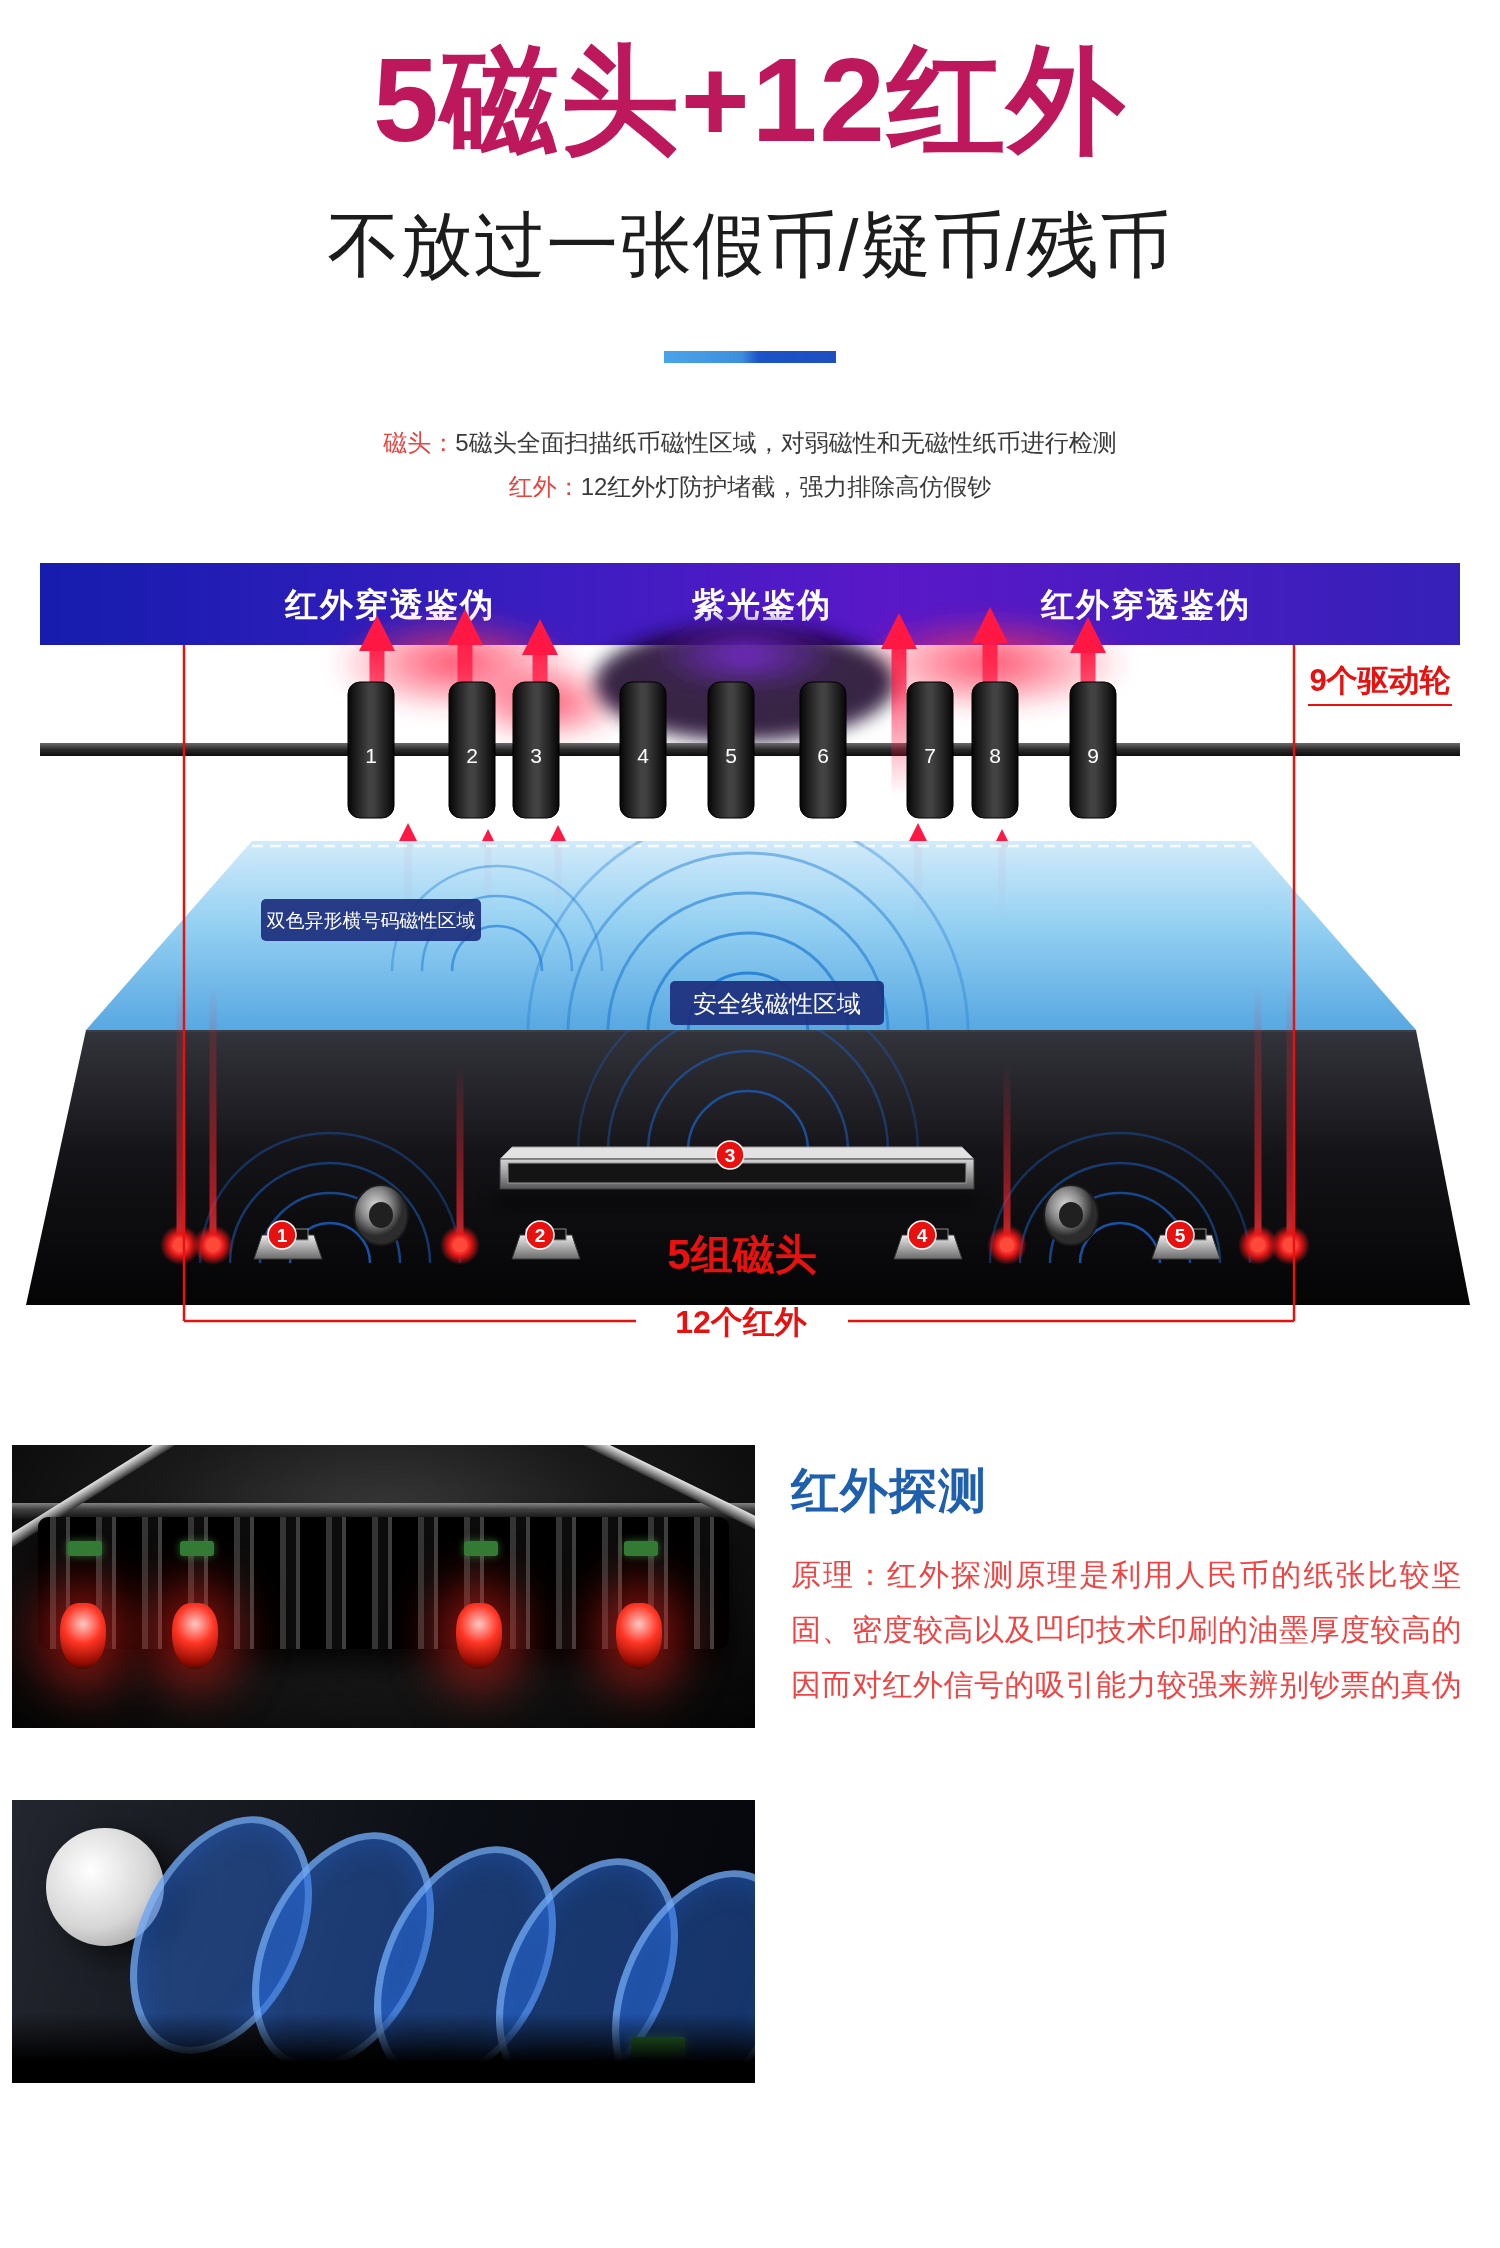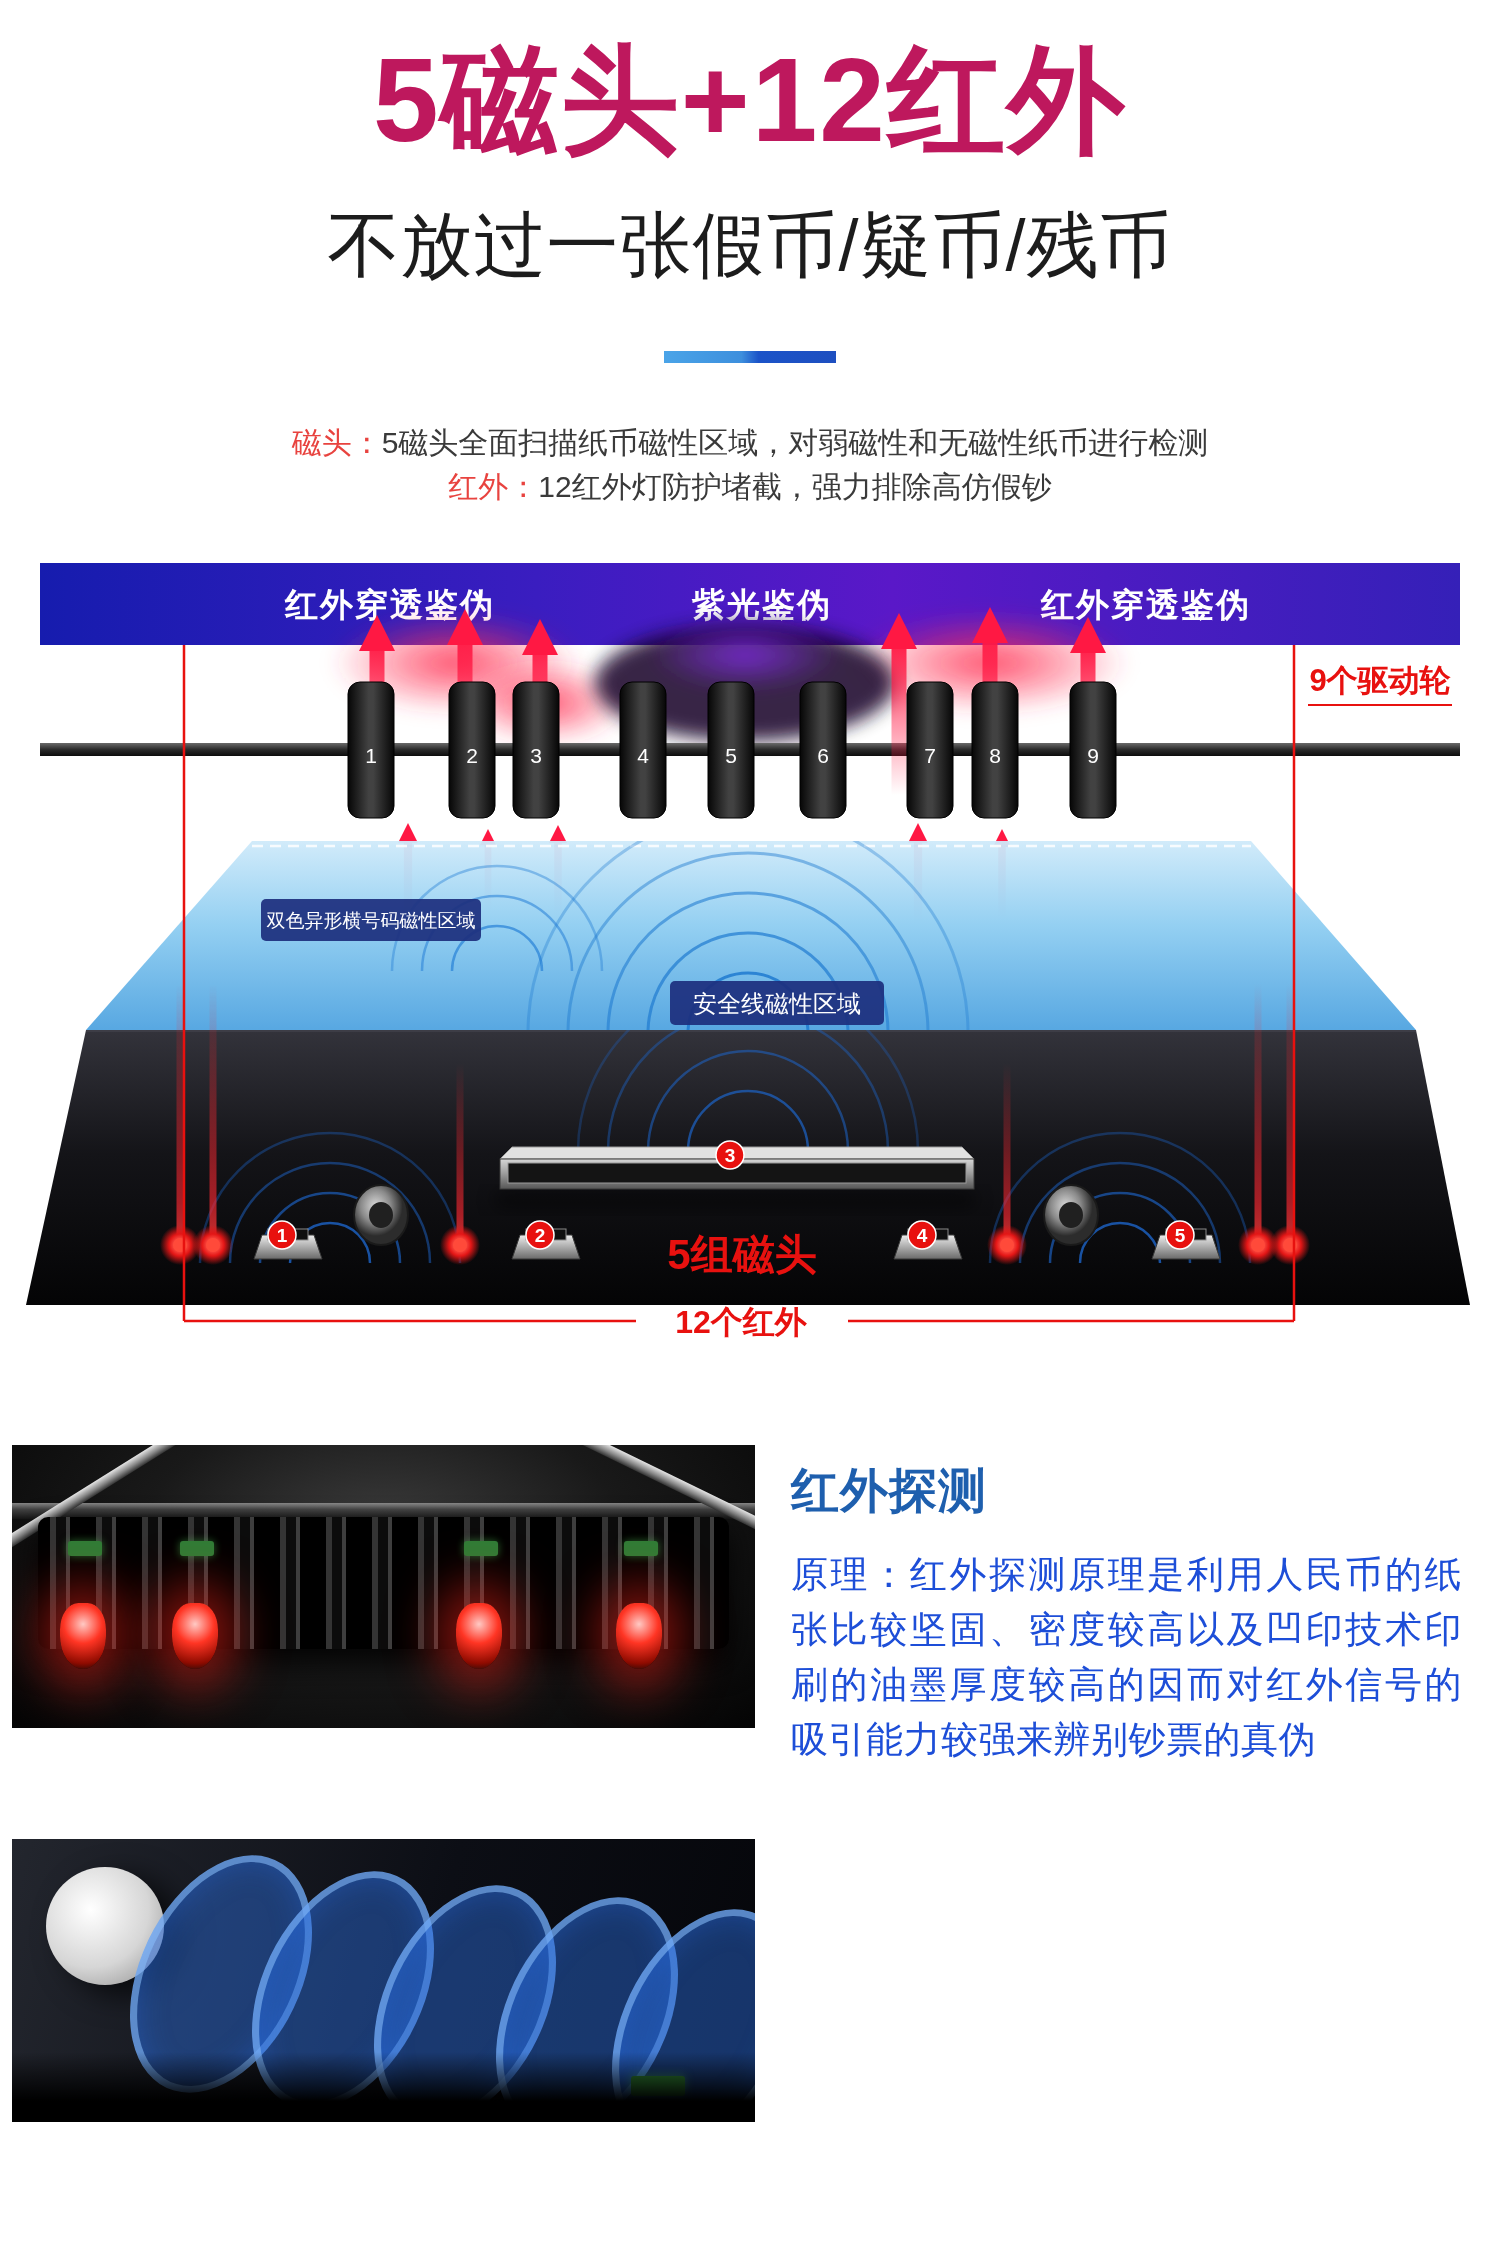--- a/index.html
+++ b/index.html
@@ -17,42 +17,42 @@
     font-weight:900;color:#be185d;letter-spacing:2px;
   }
   .hdr h2{
     margin:40px 0 0 0;font-size:72px;line-height:1.1;font-weight:500;
     color:#1c1c1c;letter-spacing:1px;
   }
   .divider{
     width:172px;height:12px;margin:66px auto 0 auto;
     background:linear-gradient(90deg,#4aa4e8 0%,#3d8fdd 45%,#1b53c8 55%,#1e4fc0 100%);
   }
-  .feature{margin:0;text-align:center;font-size:30px;line-height:44px;color:#333;}
+  .feature{margin:0;text-align:center;font-size:24px;line-height:44px;color:#333;}
   .feature.first{margin-top:58px;}
   .feature.second{}
   .feature .tag{color:#e8433f;}
   .feature .txt{color:#3a3a3a;}
 
   
   .diagram{position:relative;width:1217px;height:820px;margin-top:54px;}
   .diagram svg{display:block;width:1500px;height:820px;}
 
   
   .info{display:flex;align-items:flex-start;padding-left:12px;padding-right:8px;}
   .info.s1{margin-top:62px;}
   .info.s2{margin-top:72px;}
   .photo{
     position:relative;width:743px;height:283px;flex:0 0 743px;
     margin-right:36px;overflow:hidden;background:#0a0a0a;
   }
   .info .text{flex:1;min-width:0;padding-right:20px;}
   .info h3{margin:14px 0 0 0;font-size:48px;font-weight:bold;color:#1e5fae;letter-spacing:1px;}
   .info p{
-    margin:24px 10px 0 0;font-size:37px;line-height:55px;color:#1d4ed8;
+    margin:24px 10px 0 0;font-size:30px;line-height:55px;color:#ef4444;
     text-align:justify;letter-spacing:.5px;
   }
 
   
   .photo-ir{background:radial-gradient(ellipse at 50% 30%,#3c3c3c 0%,#191919 45%,#040404 100%);}
   .photo-ir .shaft{
     position:absolute;left:0;right:0;top:58px;height:16px;
     background:linear-gradient(180deg,#9a9a9a,#4a4a4a 40%,#161616);
     opacity:.85;
   }

